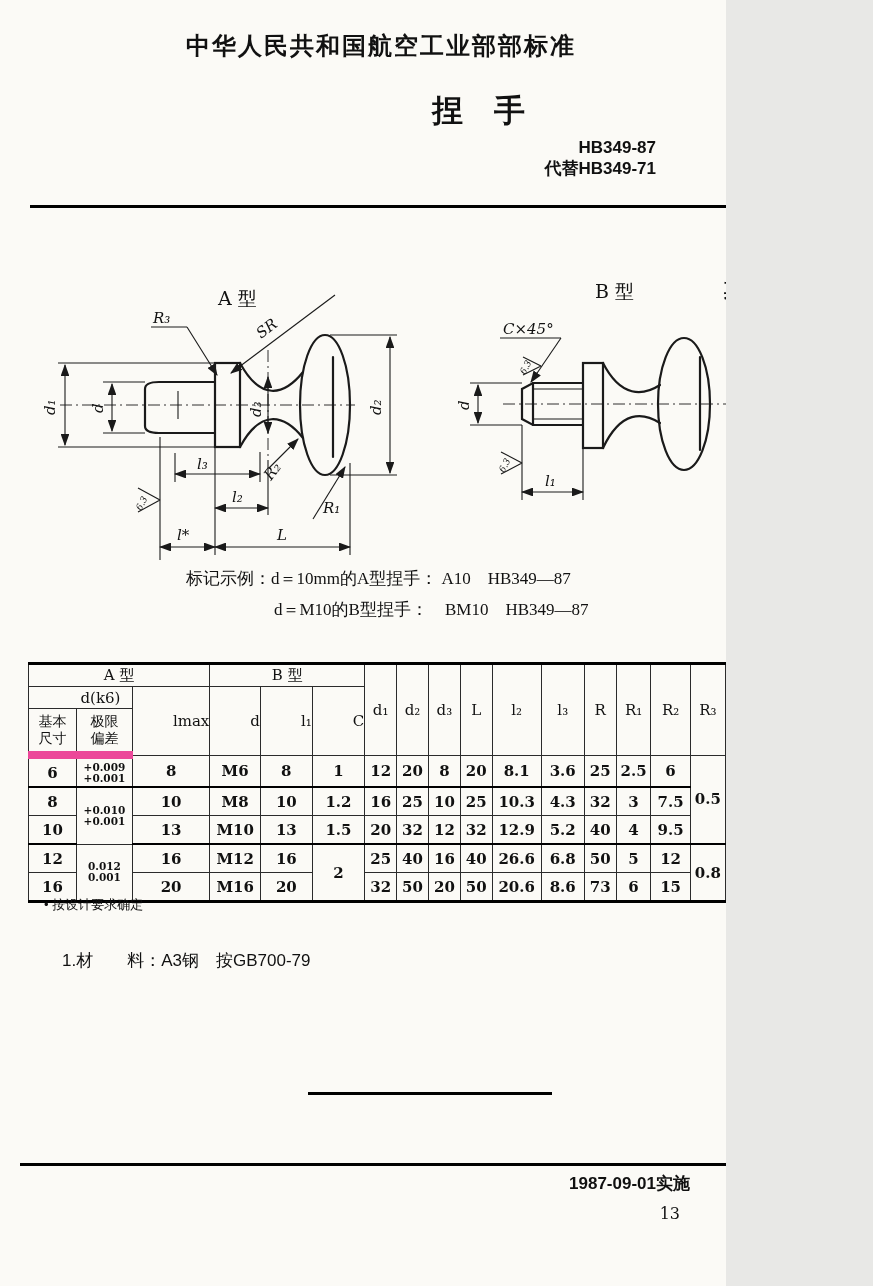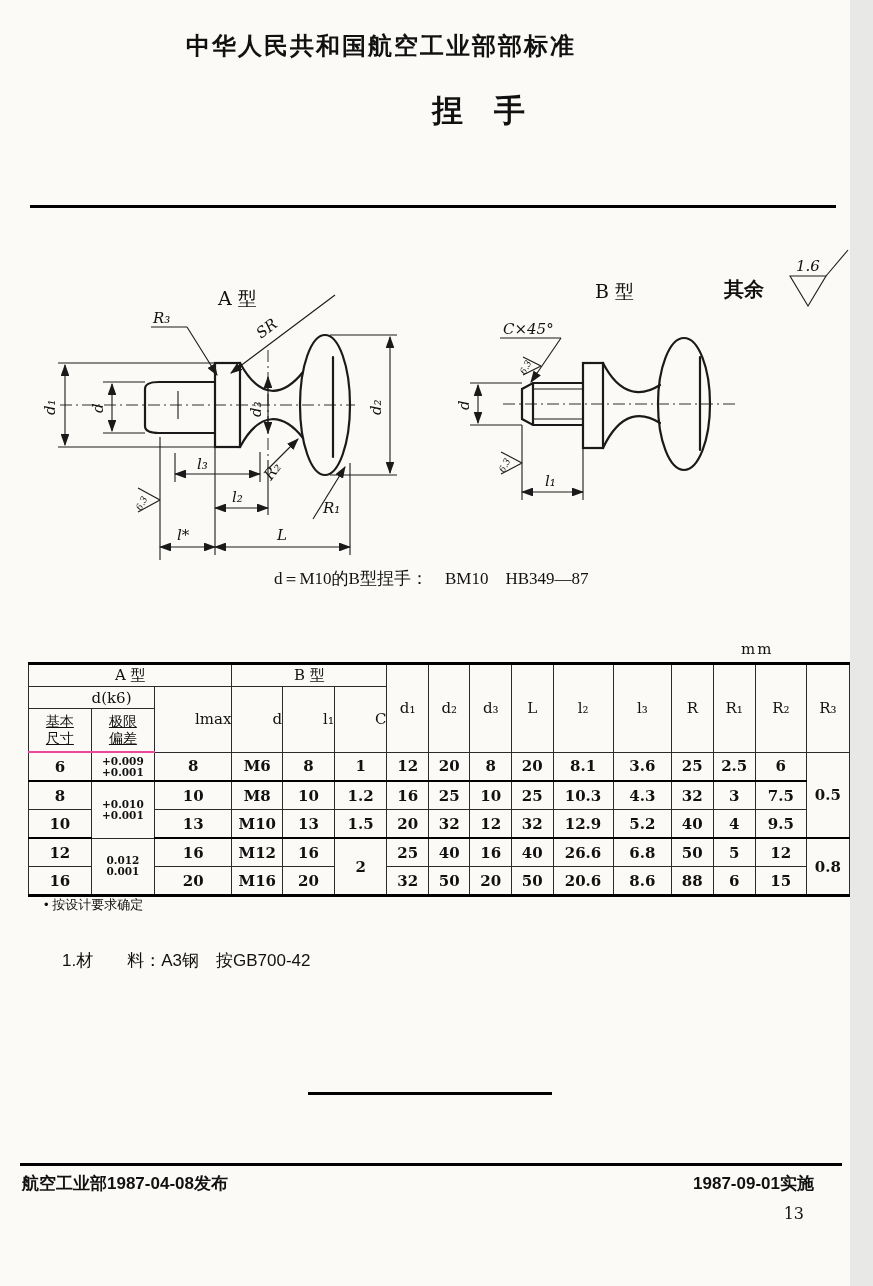--- a/index.html
+++ b/index.html
@@ -1,16 +1,16 @@
 <!DOCTYPE html>
 <html><head>
 <meta charset="utf-8">
 <style>
   html,body{margin:0;padding:0;background:#e8e8e6;}
-  .page{position:relative;width:850px;height:1286px;background:#fbfaf6;
+  .page{position:relative;width:726px;height:1286px;background:#fbfaf6;
         font-family:"Liberation Sans",sans-serif;color:#111;overflow:hidden;}
   .org{position:absolute;left:186px;top:30px;font-size:24px;font-weight:bold;letter-spacing:2px;}
   .doc-title{position:absolute;left:185px;top:90px;width:340px;text-align:right;
              font-size:31px;font-weight:bold;}
   .stdno{position:absolute;right:70px;top:137px;text-align:right;font-weight:bold;
          font-size:17px;line-height:21px;}
   .rule1{position:absolute;left:30px;top:205px;width:806px;height:3px;background:#000;}
   .drawA{position:absolute;left:25px;top:255px;}
   .drawB{position:absolute;left:445px;top:258px;}
   .restSym{position:absolute;left:698px;top:244px;}
@@ -24,21 +24,21 @@
   .tbl th,.tbl td{border:1px solid #2b2b2b;text-align:center;vertical-align:middle;padding:0;
                   font-family:"DejaVu Serif",serif;font-weight:normal;font-size:15px;}
   .tbl th.cjk{font-family:"Liberation Sans",sans-serif;font-size:14px;white-space:pre-line;line-height:17px;}
   .tbl th.grp{font-size:15px;height:21px;}
   .tbl .hr2 th{height:21px;padding-left:40px;}
   .tbl .hr3 th{height:42px;}
   .tbl tbody td{height:27px;}
   .tbl td.tol{font-size:10.5px;line-height:11px;white-space:pre-line;font-family:"DejaVu Serif",serif;}
   .tbl td.bold,.tbl tbody td{font-weight:bold;}
   .tbl tr.sep td{border-bottom:2px solid #000;}
-  .tbl thead tr.hlast th{border-bottom:2px solid #ec4899;text-decoration:underline;}
+  .tbl thead tr.hlast th{border-bottom:8px solid #ec4899;}
   .fnote{position:absolute;left:44px;top:896px;font-size:13px;}
   .notes{position:absolute;left:62px;top:944px;font-size:17px;line-height:33px;}
   .divider{position:absolute;left:308px;top:1092px;width:244px;height:3px;background:#000;}
   .rule2{position:absolute;left:20px;top:1163px;width:822px;height:3px;background:#000;}
   .pub{position:absolute;left:22px;top:1172px;font-weight:bold;font-size:17px;}
   .impl{position:absolute;right:36px;top:1172px;font-weight:bold;font-size:17px;}
   .pageno{position:absolute;right:46px;top:1204px;font-size:16px;font-family:"DejaVu Serif",serif;}
   
   .thick{stroke:#1a1a1a;stroke-width:2.2;fill:none;stroke-linecap:round;}
   .thin{stroke:#1a1a1a;stroke-width:1.1;fill:none;}
@@ -48,20 +48,24 @@
   text.dtitle{font-family:"DejaVu Serif",serif;font-size:19px;fill:#111;}
   text.cjkt{font-family:"Liberation Sans",sans-serif;font-size:20px;font-weight:bold;fill:#111;}
 </style>
 </head>
 <body>
 
 <div class="page">
 
   <div class="org">中华人民共和国航空工业部部标准</div>
   <div class="doc-title">捏　手</div>
+  <div class="stdno">
+    <div>HB349-87</div>
+    <div>代替HB349-71</div>
+  </div>
   <div class="rule1"></div>
 
   <svg class="drawA" width="432" height="315" viewBox="0 0 432 315">
     <defs>
       <marker id="arA" markerWidth="11" markerHeight="8" refX="10" refY="4" orient="auto-start-reverse">
         <path d="M0,0 L11,4 L0,8 z" fill="#1a1a1a"></path>
       </marker>
     </defs>
     <text class="dtitle" x="193" y="50">A 型</text>
 
@@ -175,20 +179,24 @@
   </svg>
 
   <svg class="restSym" width="170" height="80" viewBox="0 0 170 80">
     <text class="cjkt" x="26" y="52">其余</text>
     <path class="thin" d="M92,32 L128,32 L110,62 Z"></path>
     <line class="thin" x1="128" y1="32" x2="150" y2="6"></line>
     <text class="dim" x="98" y="27">1.6</text>
   </svg>
 
   <div class="marking">
+    <div class="row">
+      <span>标记示例：</span>
+        <span>d＝10mm的A型捏手： A10　HB349—87</span>
+    </div>
     <div class="row row2">
       <span>d＝M10的B型捏手：　BM10　HB349—87</span>
     </div>
   </div>
 
   <div class="mm">mm</div>
 
   <table class="tbl">
     <colgroup>
       <col style="width:68px">
@@ -314,32 +322,31 @@
         <td>16</td>
         <td>20</td>
         <td>M16</td>
         <td>20</td>
         <td>32</td>
         <td>50</td>
         <td>20</td>
         <td>50</td>
         <td>20.6</td>
         <td>8.6</td>
-        <td>88</td>
+        <td>73</td>
         <td>6</td>
         <td>15</td>
       </tr>
     </tbody>
   </table>
 
   <div class="fnote">• 按设计要求确定</div>
 
   <div class="notes">
-    <div>1.材　　料：A3钢　按GB700-42</div>
+    <div>1.材　　料：A3钢　按GB700-79</div>
   </div>
 
   <div class="divider"></div>
   <div class="rule2"></div>
-  <div class="pub">航空工业部1987-04-08发布</div>
   <div class="impl">1987-09-01实施</div>
   <div class="pageno">13</div>
 
 </div>
 
 </body></html>

